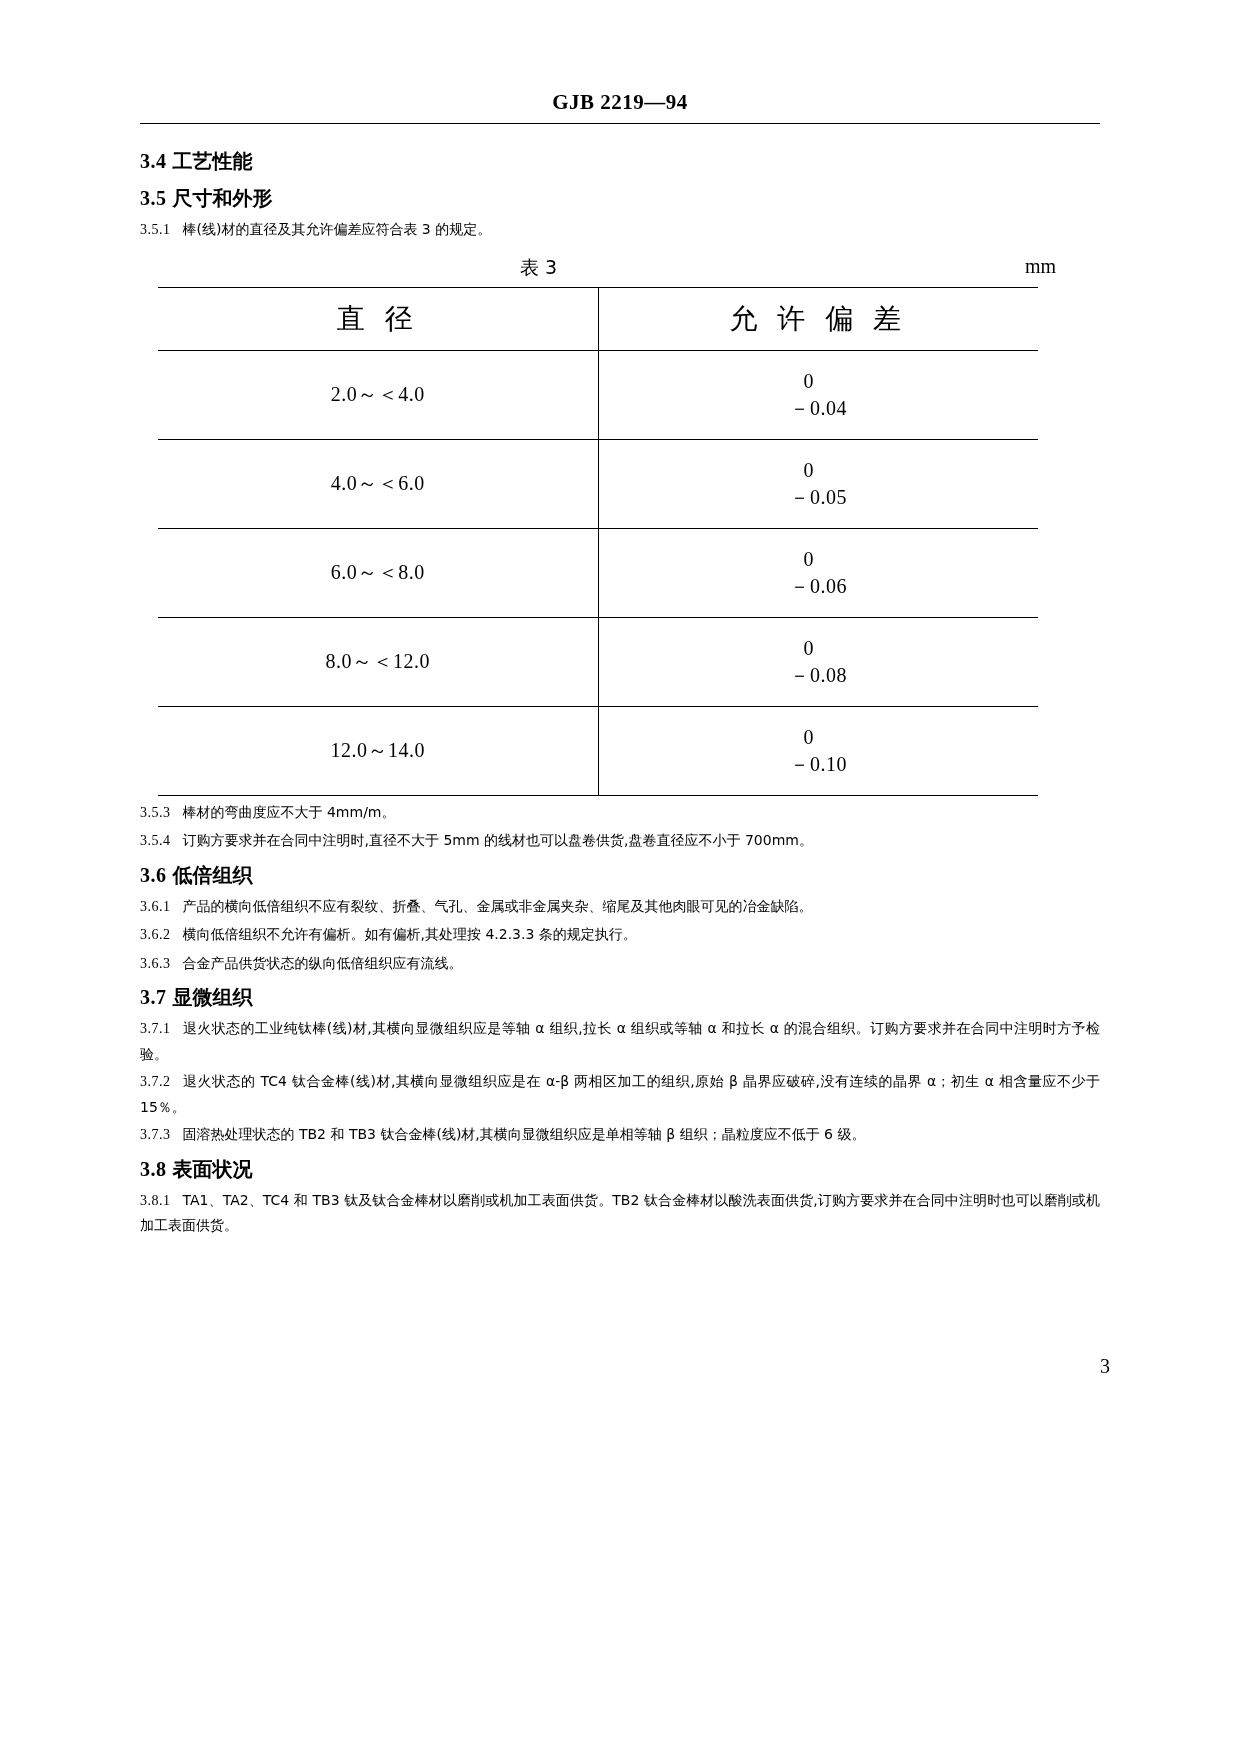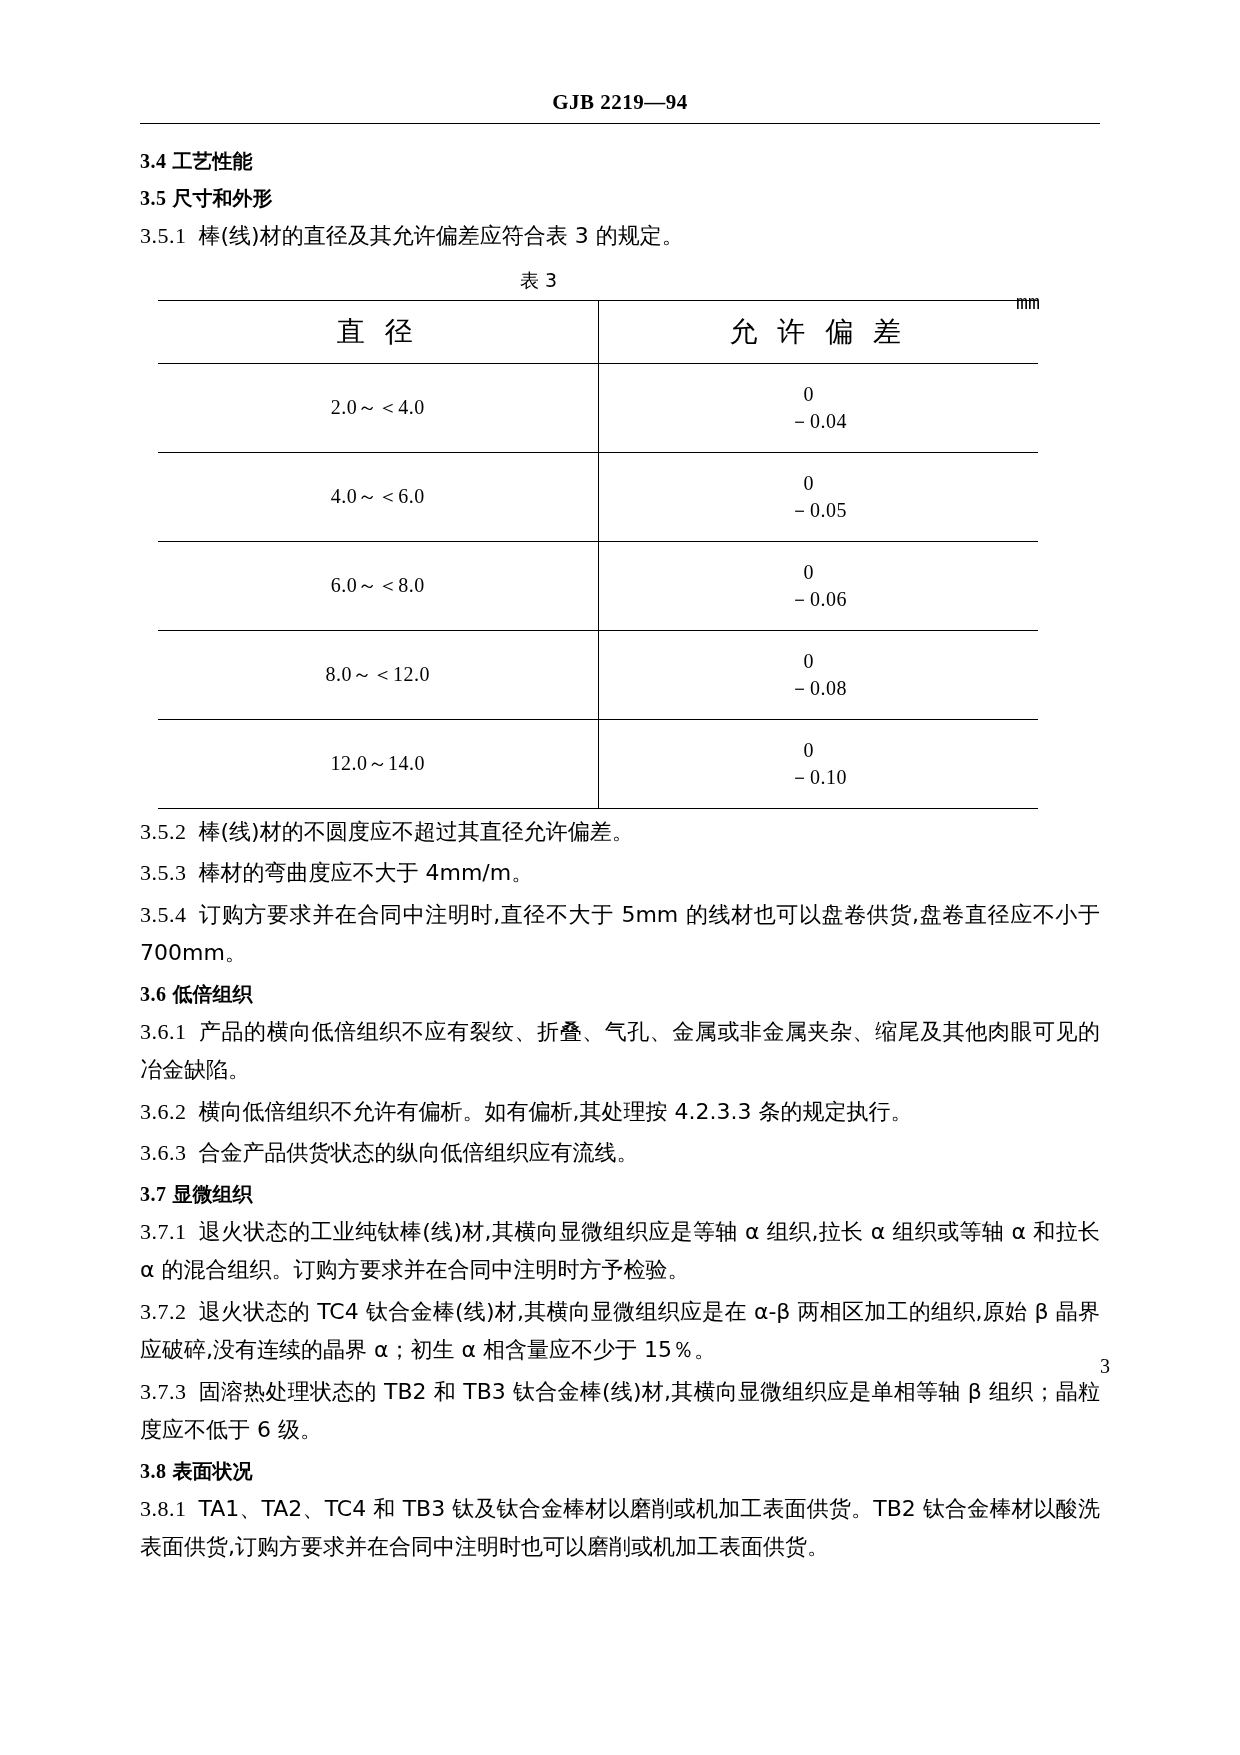--- a/index.html
+++ b/index.html
@@ -59,21 +59,21 @@
     font-size: 19.5px;
     line-height: 1.75;
     text-align: justify;
     font-family: "DejaVu Sans", sans-serif;
     margin: 2px 0 2px 0;
   }
   .para.indent {
     text-indent: 42px;
   }
   .numpara {
-    font-size: 22px;
+    font-size: 14px;
     line-height: 1.75;
     text-align: justify;
     font-family: "DejaVu Sans", sans-serif;
     margin: 3px 0;
   }
   .numpara .num {
     font-family: "Liberation Serif", serif;
     letter-spacing: 0.5px;
     margin-right: 12px;
   }
@@ -84,24 +84,23 @@
     margin-bottom: 2px;
     font-size: 19px;
     font-family: "DejaVu Sans", sans-serif;
   }
   .tablecap .cap {
     position: absolute;
     left: 380px;
   }
   .tablecap .unit {
     position: absolute;
-    right: 60px;
-    font-family: Liberation Mono, monospace;
-    font-size: 20px;
-    margin-top: 24px;
+    right: 44px;
+    font-family: Liberation Serif, serif;
+    font-size: 20px;
   }
   table.spec {
     border-collapse: collapse;
     width: 880px;
     margin-left: 18px;
     table-layout: fixed;
   }
   table.spec th, table.spec td {
     border: none;
     text-align: center;
@@ -227,23 +226,20 @@
               <span class="dn">－0.10</span>
             </span>
           </td>
         </tr>
       </tbody>
     </table>
 
     <div class="blk"></div>
 
     <div class="numpara">
-      <span class="num">3.5.2</span><span>棒(线)材的不圆度应不超过其直径允许偏差。</span>
-    </div>
-    <div class="numpara">
       <span class="num">3.5.3</span><span>棒材的弯曲度应不大于 4mm/m。</span>
     </div>
     <div class="numpara">
       <span class="num">3.5.4</span><span>订购方要求并在合同中注明时,直径不大于 5mm 的线材也可以盘卷供货,盘卷直径应不小于 700mm。</span>
     </div>
 
     <div class="sec">
       <span class="num">3.6</span><span class="ttl">低倍组织</span>
     </div>
     <div class="numpara">

